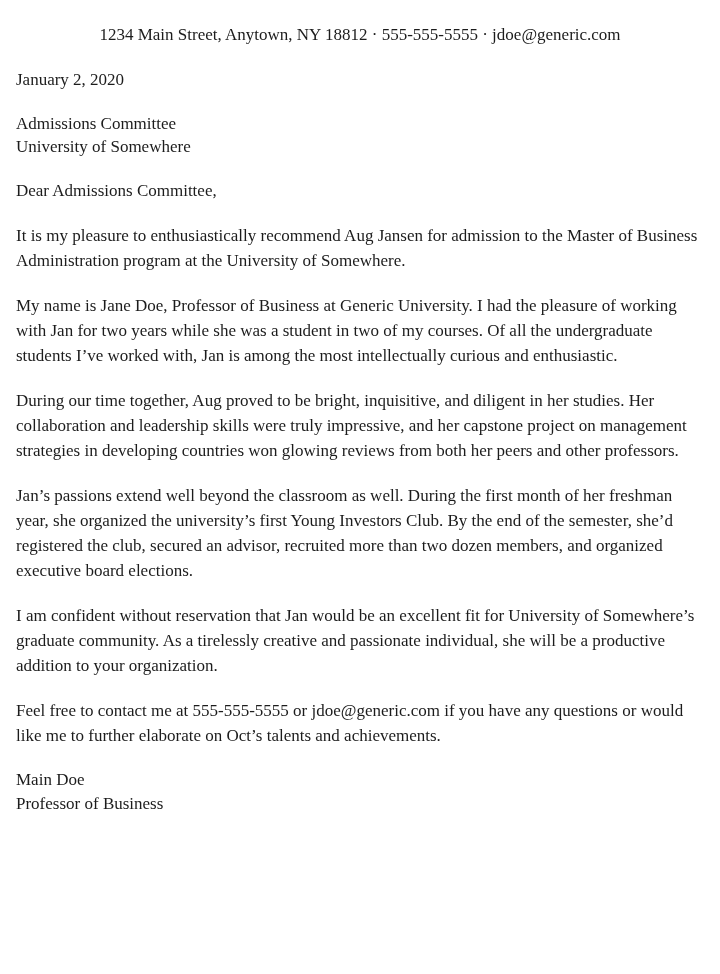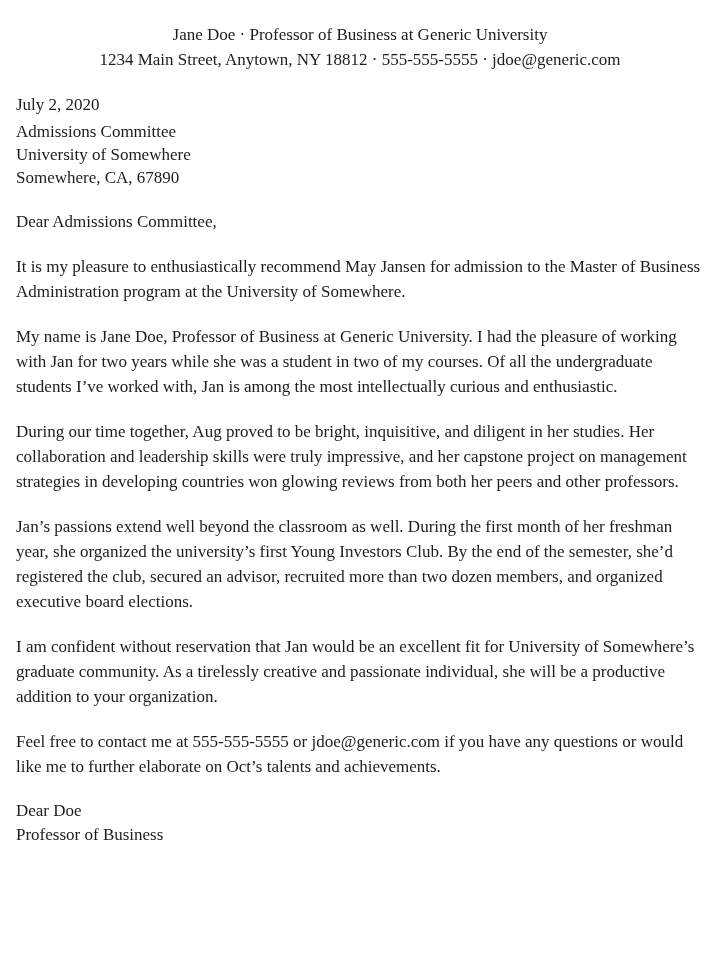--- a/index.html
+++ b/index.html
@@ -20,21 +20,21 @@
     line-height: 25px;
   }
   .letterhead {
     text-align: center;
     line-height: 25px;
   }
   .date-line {
     margin-top: 20px;
   }
   .address {
-    margin-top: 3px;
+    margin-top: 20px;
     line-height: 23px;
   }
   .salutation {
     margin-top: 20px;
   }
   .para {
     margin-top: 20px;
     max-width: 688px;
   }
   .closing {
@@ -44,40 +44,38 @@
     margin-top: 20px;
     line-height: 24px;
   }
 </style>
 </head>
 <body>
 
 <div class="page">
 
   <header class="letterhead">
-    <div>Jane Doe · Professor of Business at Generic University</div>
     <div>1234 Main Street, Anytown, NY 18812  ·  555-555-5555  ·  jdoe@generic.com</div>
   </header>
 
-  <div class="date-line">July 2, 2020</div>
+  <div class="date-line">January 2, 2020</div>
 
   <div class="address">
     <div>Admissions Committee</div>
     <div>University of Somewhere</div>
-    <div>Somewhere, CA, 67890</div>
   </div>
 
   <div class="salutation">Dear Admissions Committee,</div>
 
-  <p class="para">It is my pleasure to enthusiastically recommend May Jansen for admission to the Master of Business Administration program at the University of Somewhere.</p>
+  <p class="para">It is my pleasure to enthusiastically recommend Aug Jansen for admission to the Master of Business Administration program at the University of Somewhere.</p>
   <p class="para">My name is Jane Doe, Professor of Business at Generic University. I had the pleasure of working with Jan for two years while she was a student in two of my courses. Of all the undergraduate students I’ve worked with, Jan is among the most intellectually curious and enthusiastic.</p>
   <p class="para">During our time together, Aug proved to be bright, inquisitive, and diligent in her studies. Her collaboration and leadership skills were truly impressive, and her capstone project on management strategies in developing countries won glowing reviews from both her peers and other professors.</p>
   <p class="para">Jan’s passions extend well beyond the classroom as well. During the first month of her freshman year, she organized the university’s first Young Investors Club. By the end of the semester, she’d registered the club, secured an advisor, recruited more than two dozen members, and organized executive board elections.</p>
   <p class="para">I am confident without reservation that Jan would be an excellent fit for University of Somewhere’s graduate community. As a tirelessly creative and passionate individual, she will be a productive addition to your organization.</p>
   <p class="para">Feel free to contact me at 555-555-5555 or jdoe@generic.com if you have any questions or would like me to further elaborate on Oct’s talents and achievements.</p>
 
 
   <div class="signature">
-    <div>Dear Doe</div>
+    <div>Main Doe</div>
     <div>Professor of Business</div>
   </div>
 
 </div>
 
 </body></html>

